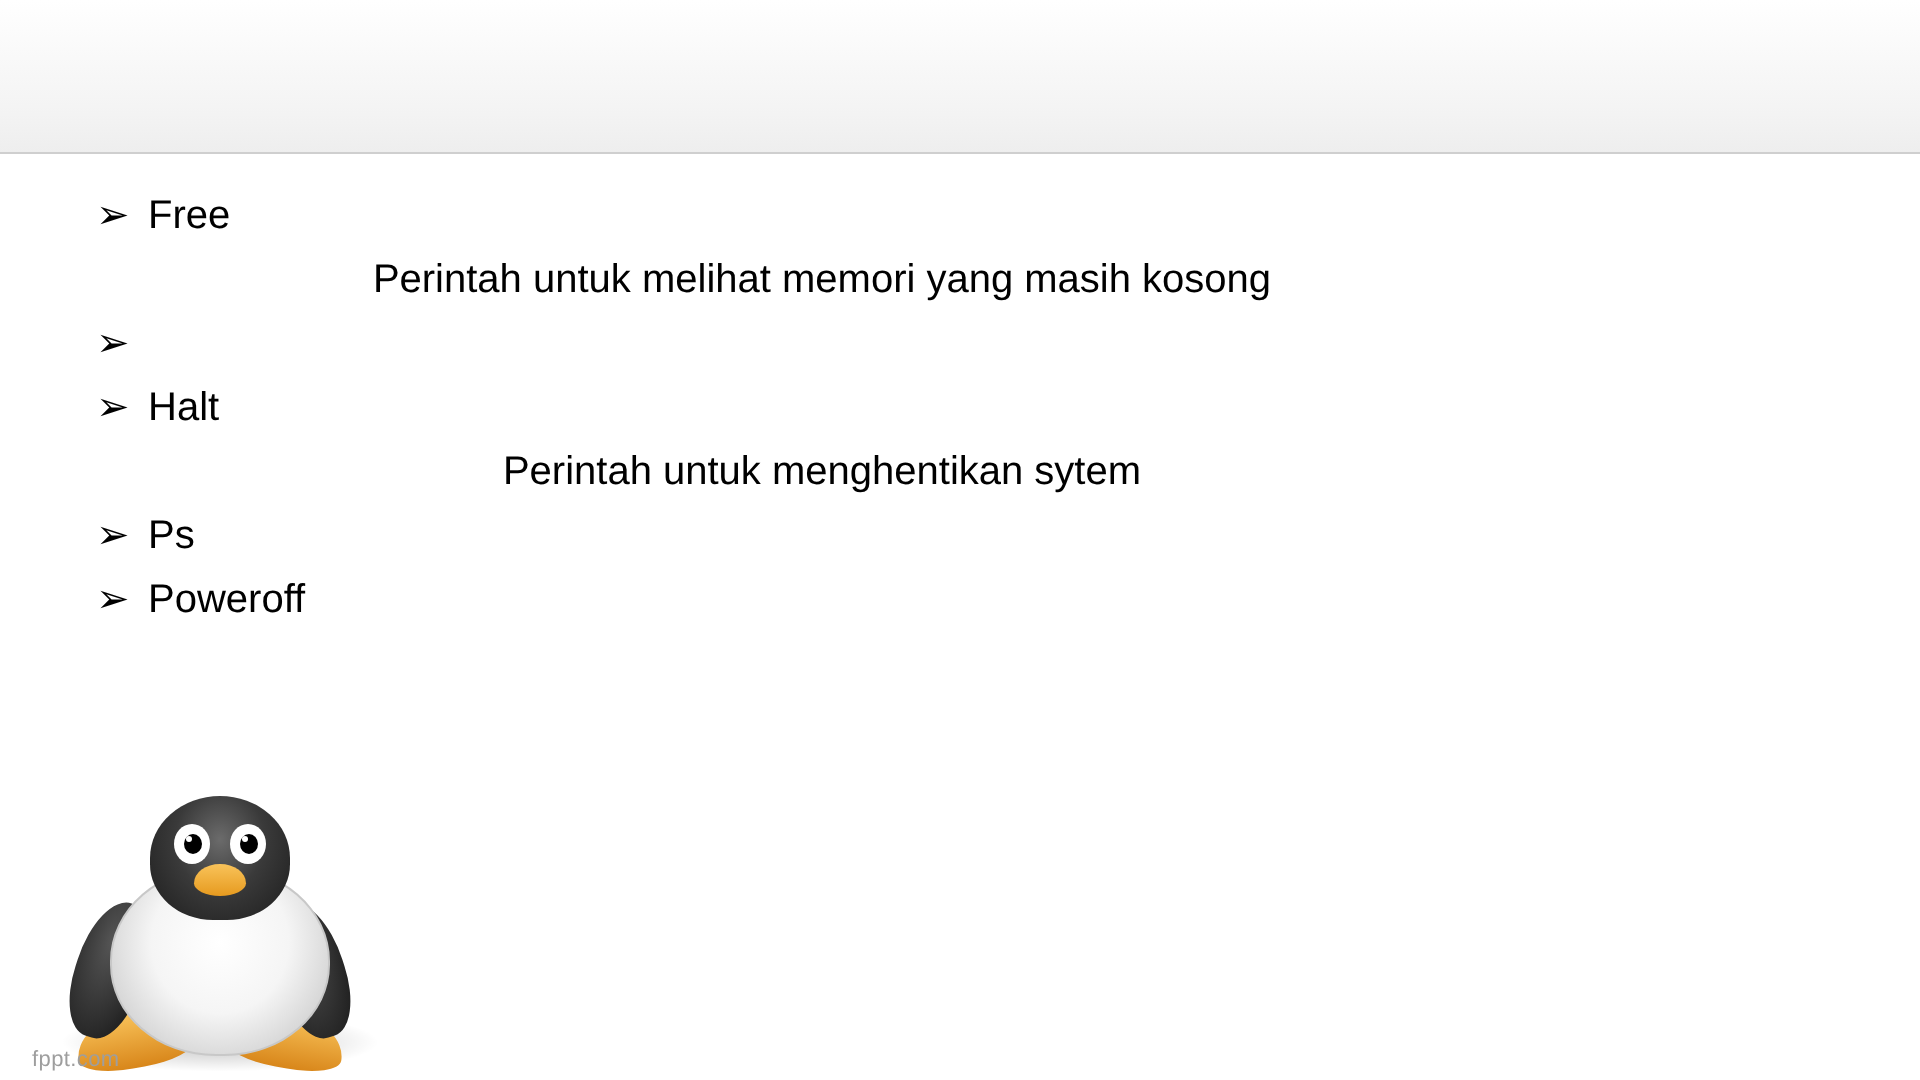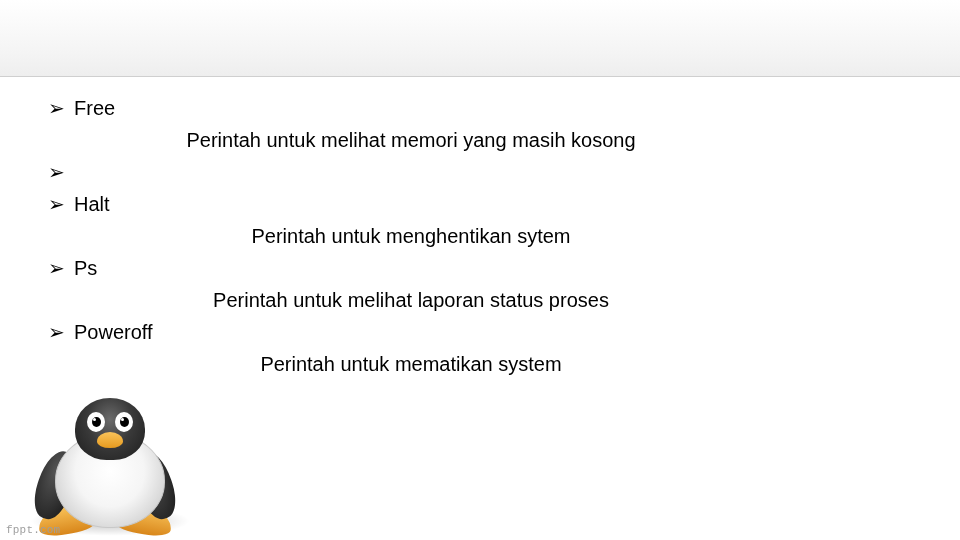--- a/index.html
+++ b/index.html
@@ -120,25 +120,25 @@
     width: 58px;
     height: 28px;
     background: linear-gradient(to bottom, #f9c35a, #d8861a);
     border-radius: 50% 50% 45% 45% / 70% 70% 30% 30%;
     bottom: 6px;
   }
   .foot.l { left: 18px; transform: rotate(-10deg); }
   .foot.r { right: 18px; transform: rotate(10deg); }
   .watermark {
     position: absolute;
-    left: 6px;
+    left: 16px;
     bottom: 4px;
     font-size: 11px;
     color: #9e9e9e;
-    font-family: Liberation Mono, monospace;
+    font-family: Liberation Sans, sans-serif;
     letter-spacing: 0.2px;
   }
 </style>
 </head>
 <body>
 
 <div class="topbar"></div>
 <div class="thinrule"></div>
 
 <div class="content">
@@ -155,27 +155,25 @@
   <div class="row">
       <div class="bullet">➢</div>
       <div>Halt</div>
     </div>
   <div class="desc">Perintah untuk menghentikan sytem</div>
 
   <div class="row">
       <div class="bullet">➢</div>
       <div>Ps</div>
     </div>
-  <div class="desc">Perintah untuk melihat laporan status proses</div>
 
   <div class="row">
       <div class="bullet">➢</div>
       <div>Poweroff</div>
     </div>
-  <div class="desc">Perintah untuk mematikan system</div>
 </div>
 
 <div class="mascot">
   <div class="shadow"></div>
   <div class="foot l"></div>
   <div class="foot r"></div>
   <div class="wing l"></div>
   <div class="wing r"></div>
   <div class="belly"></div>
   <div class="head">

